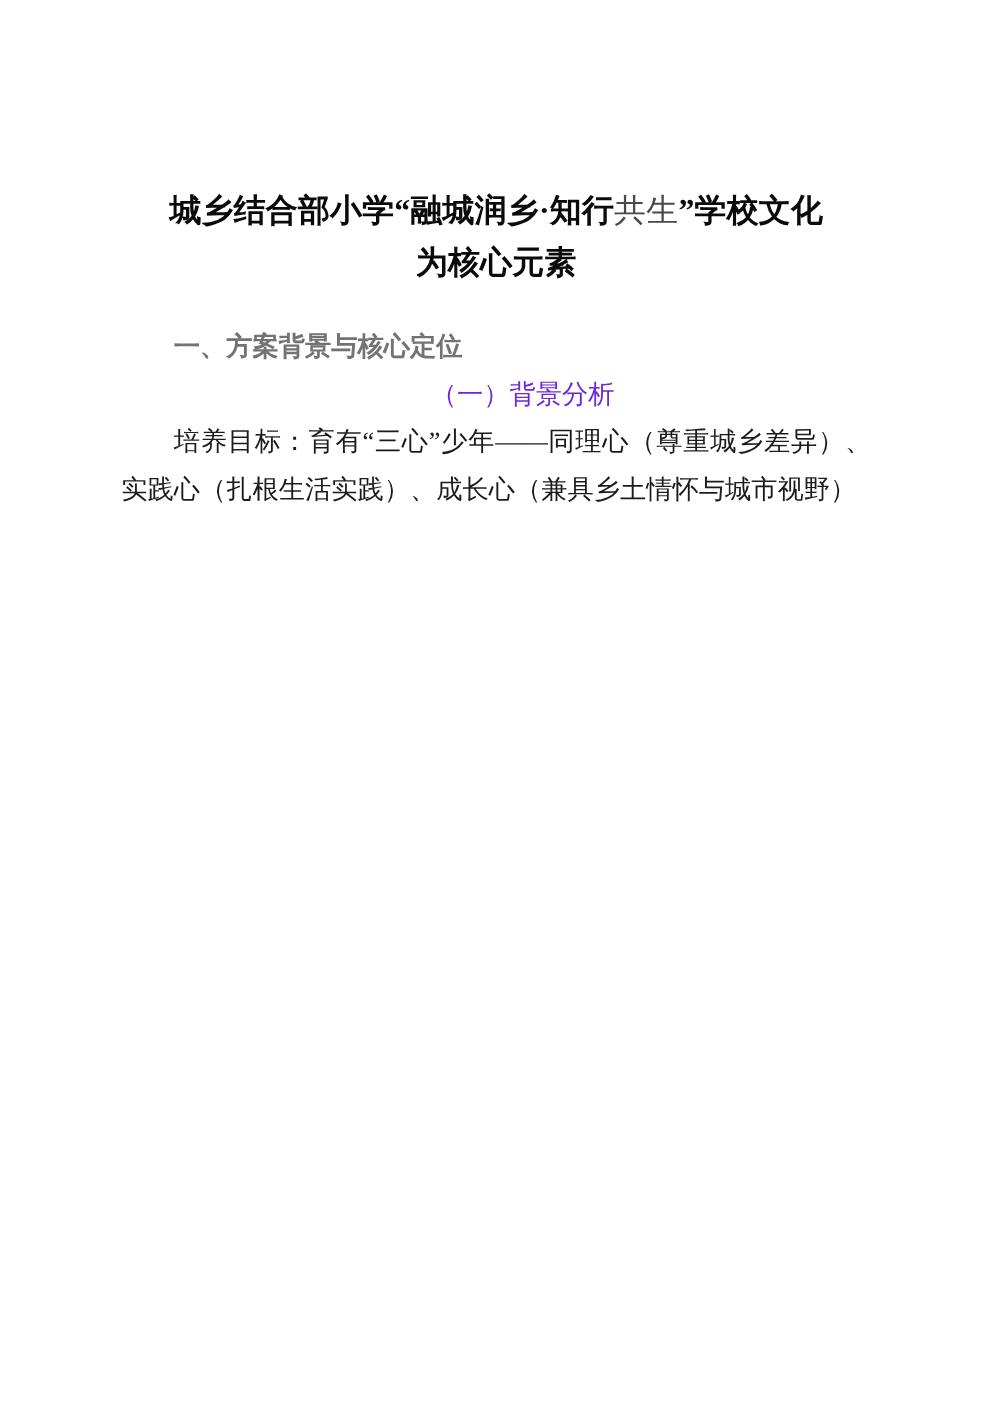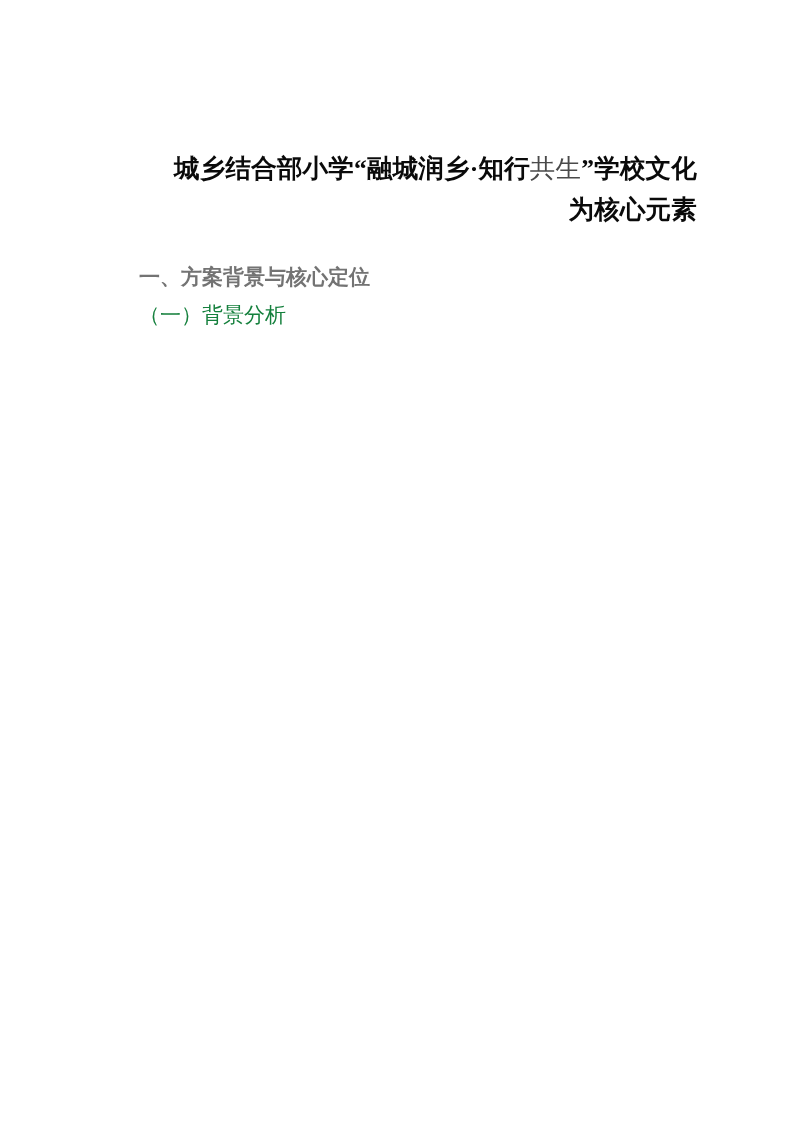--- a/index.html
+++ b/index.html
@@ -28,21 +28,21 @@
     width: 600px;
   }
 
   
   .doc-title {
     margin: 0;
     padding-top: 148px;
     font-size: 25.5px;
     font-weight: bold;
     line-height: 41px;
-    text-align: right;
+    text-align: center;
     letter-spacing: 0.2px;
     color: #0a0a0a;
   }
   .doc-title .soft {
     color: #4a4a4a;
     font-weight: normal;
   }
 
   
   .h1 {
@@ -53,21 +53,22 @@
     line-height: 38px;
     text-indent: 42px;
     color: #737373;
   }
   .h2 {
     margin: 0;
     font-size: 21px;
     font-weight: normal;
     line-height: 38px;
     text-indent: 42px;
-    color: #15803d;
+    color: #6d28d9;
+    text-align: center;
   }
 
   
   .para {
     margin: 0;
     font-size: 21px;
     font-weight: normal;
     line-height: 38px;
     text-indent: 42px;
     text-align: justify;
@@ -87,16 +88,17 @@
       <span>为核心元素</span>
     </h1>
 
     <h2 class="h1">一、方案背景与核心定位</h2>
 
     <h3 class="h2">（一）背景分析</h3>
 
 
 
 
+    <p class="para">培养目标：育有“三心”少年——同理心（尊重城乡差异）、实践心（扎根生活实践）、成长心（兼具乡土情怀与城市视野）</p>
 
 
   </div>
 </div>
 
 </body></html>

